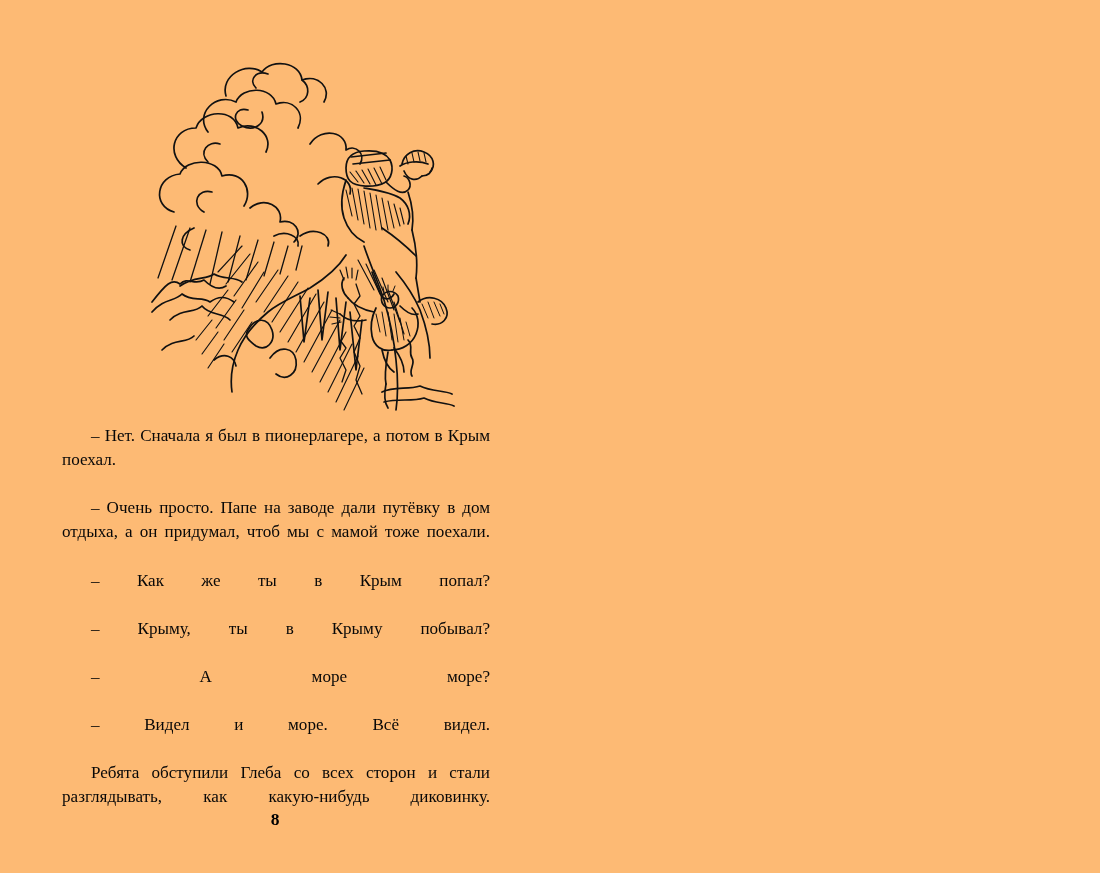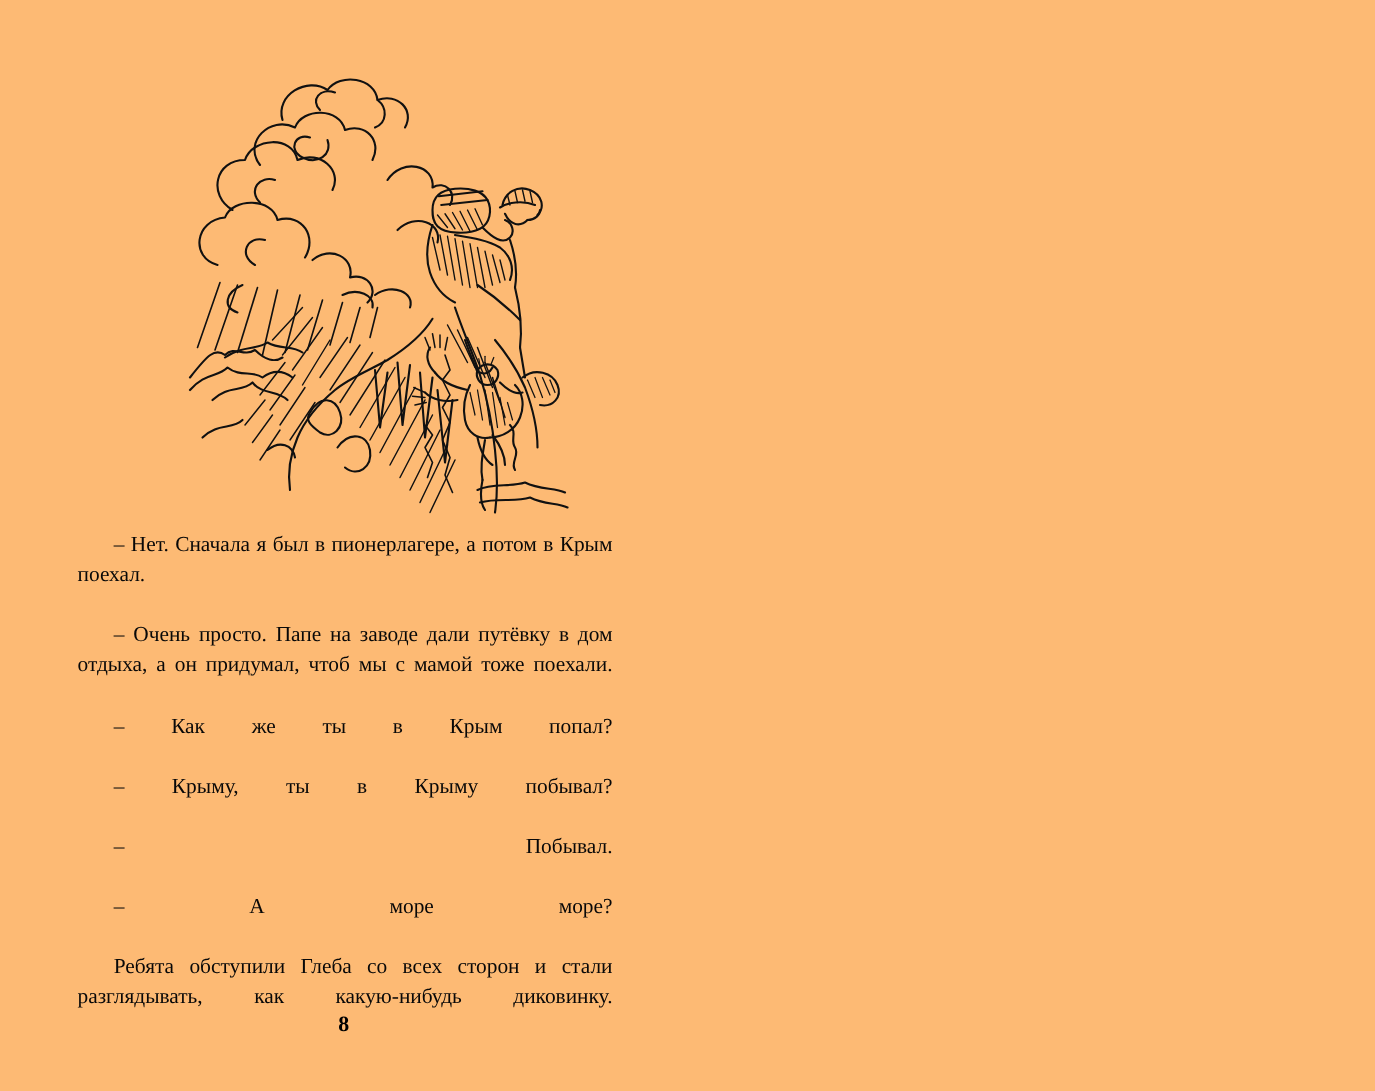--- a/index.html
+++ b/index.html
@@ -295,22 +295,22 @@
           <path d="M190 300 L196 308 L190 318 L196 330 L192 342"></path>
         </g>
       </svg>
     </div>
 
     <div class="text-column col-left">
       <p class="indent">– Нет. Сначала я был в пионерлагере, а потом в Крым поехал.</p>
       <p class="indent">– Очень просто. Папе на заводе дали путёвку в дом отдыха, а он придумал, чтоб мы с мамой тоже поехали.</p>
       <p class="indent">– Как же ты в Крым попал?</p>
       <p class="indent">– Крыму, ты в Крыму побывал?</p>
-      <p class="indent">– Побывал.</p>
       <p class="indent">– А море море?</p>
+      <p class="indent">– Видел и море. Всё видел.</p>
       <p class="indent">Ребята обступили Глеба со всех сторон и стали разглядывать, как какую-нибудь диковинку.</p>
 
     </div>
 
     <div class="page-number pn-left">8</div>
   </div>
 
   <div class="page page-right">
 
     

